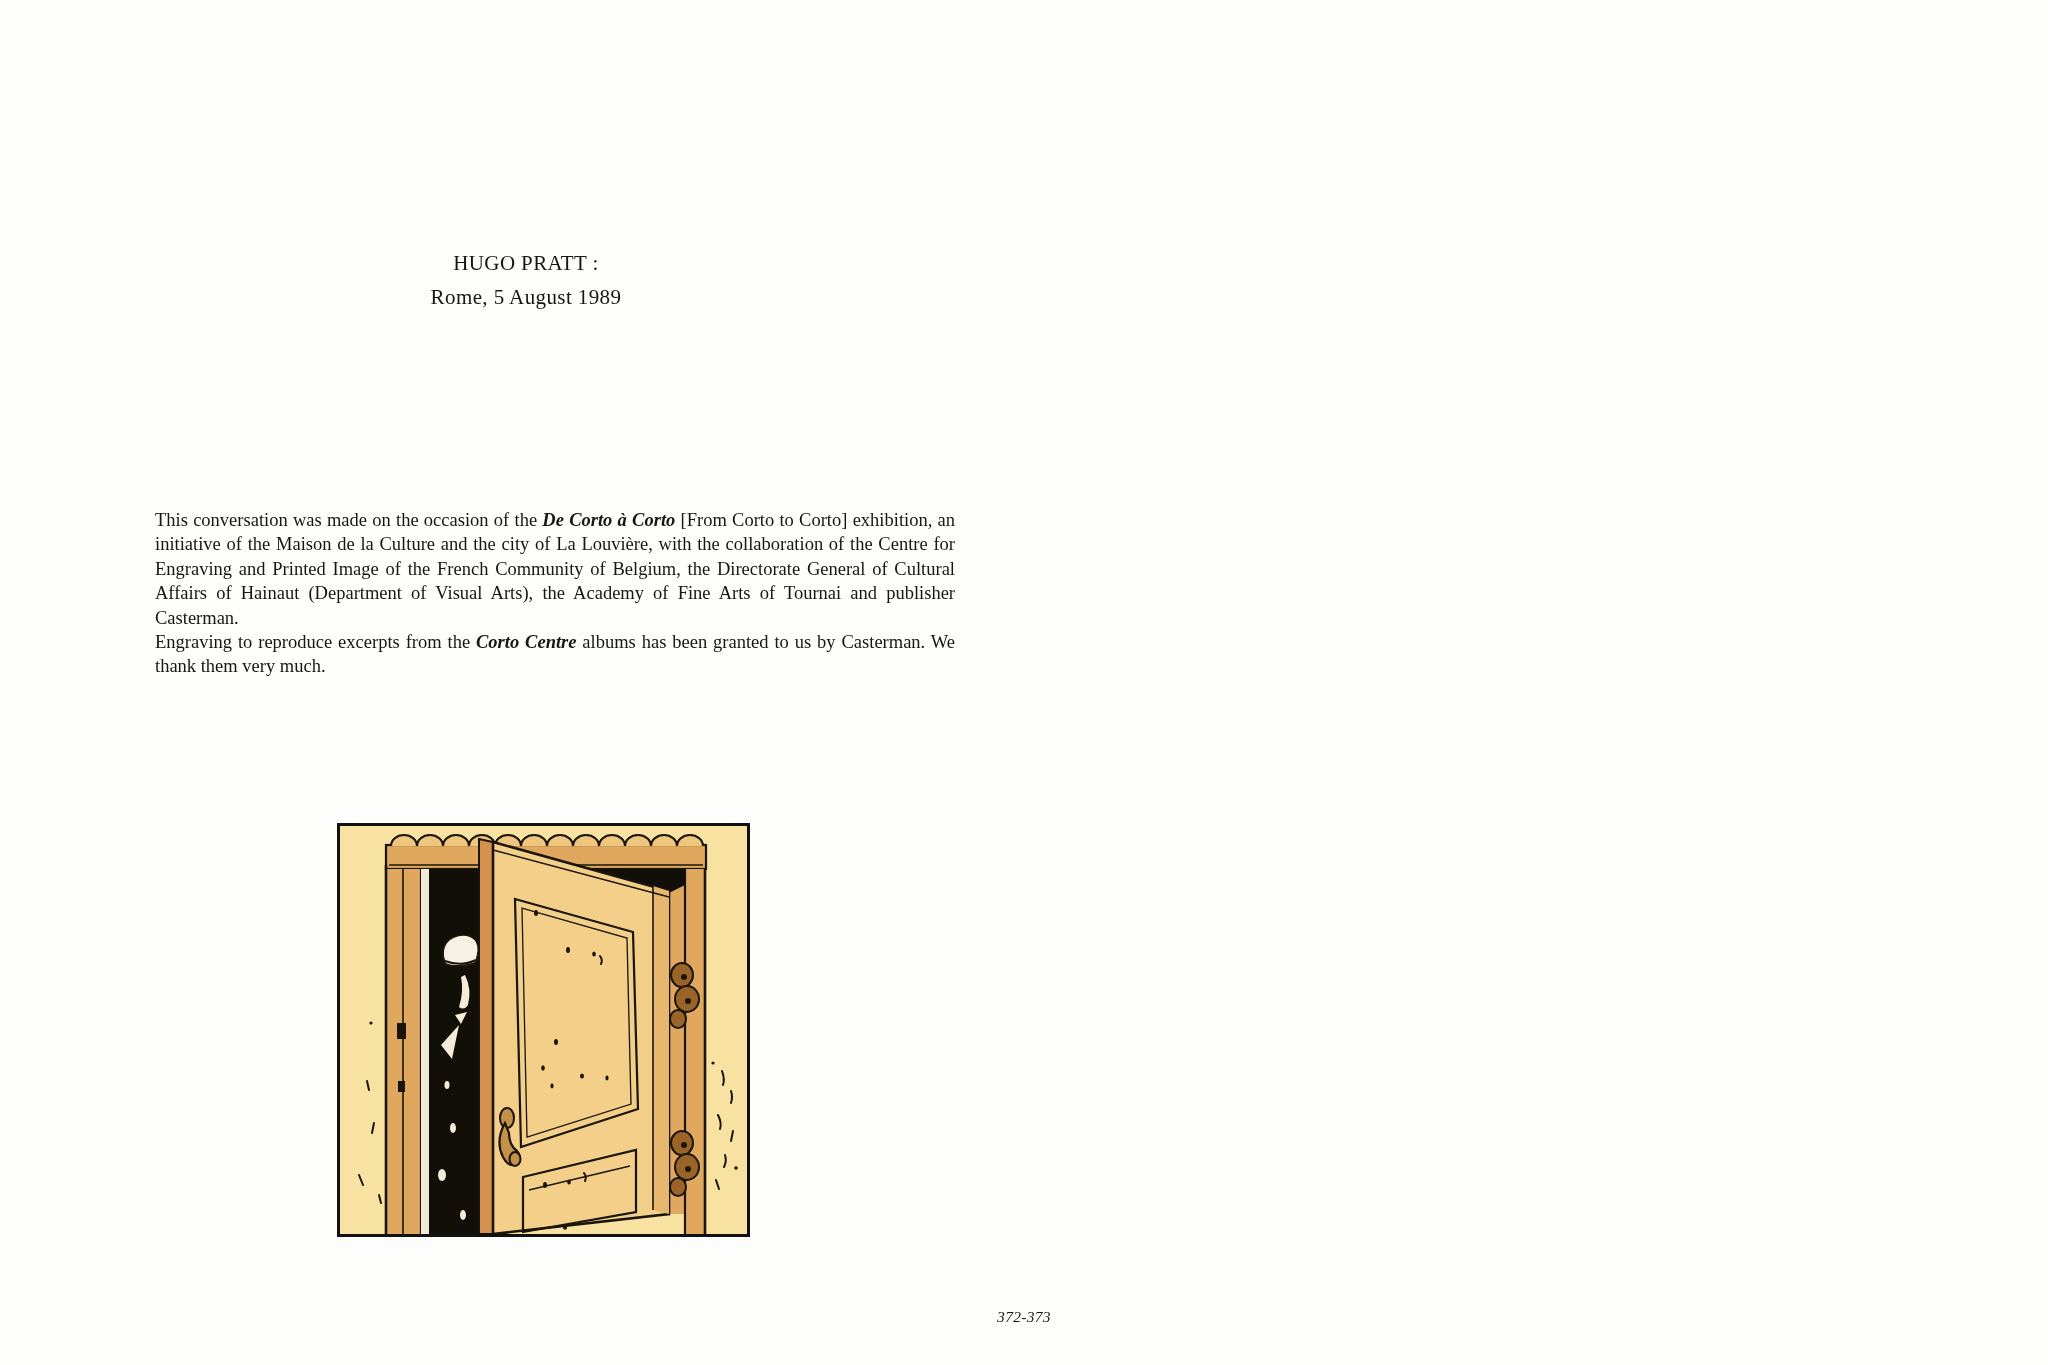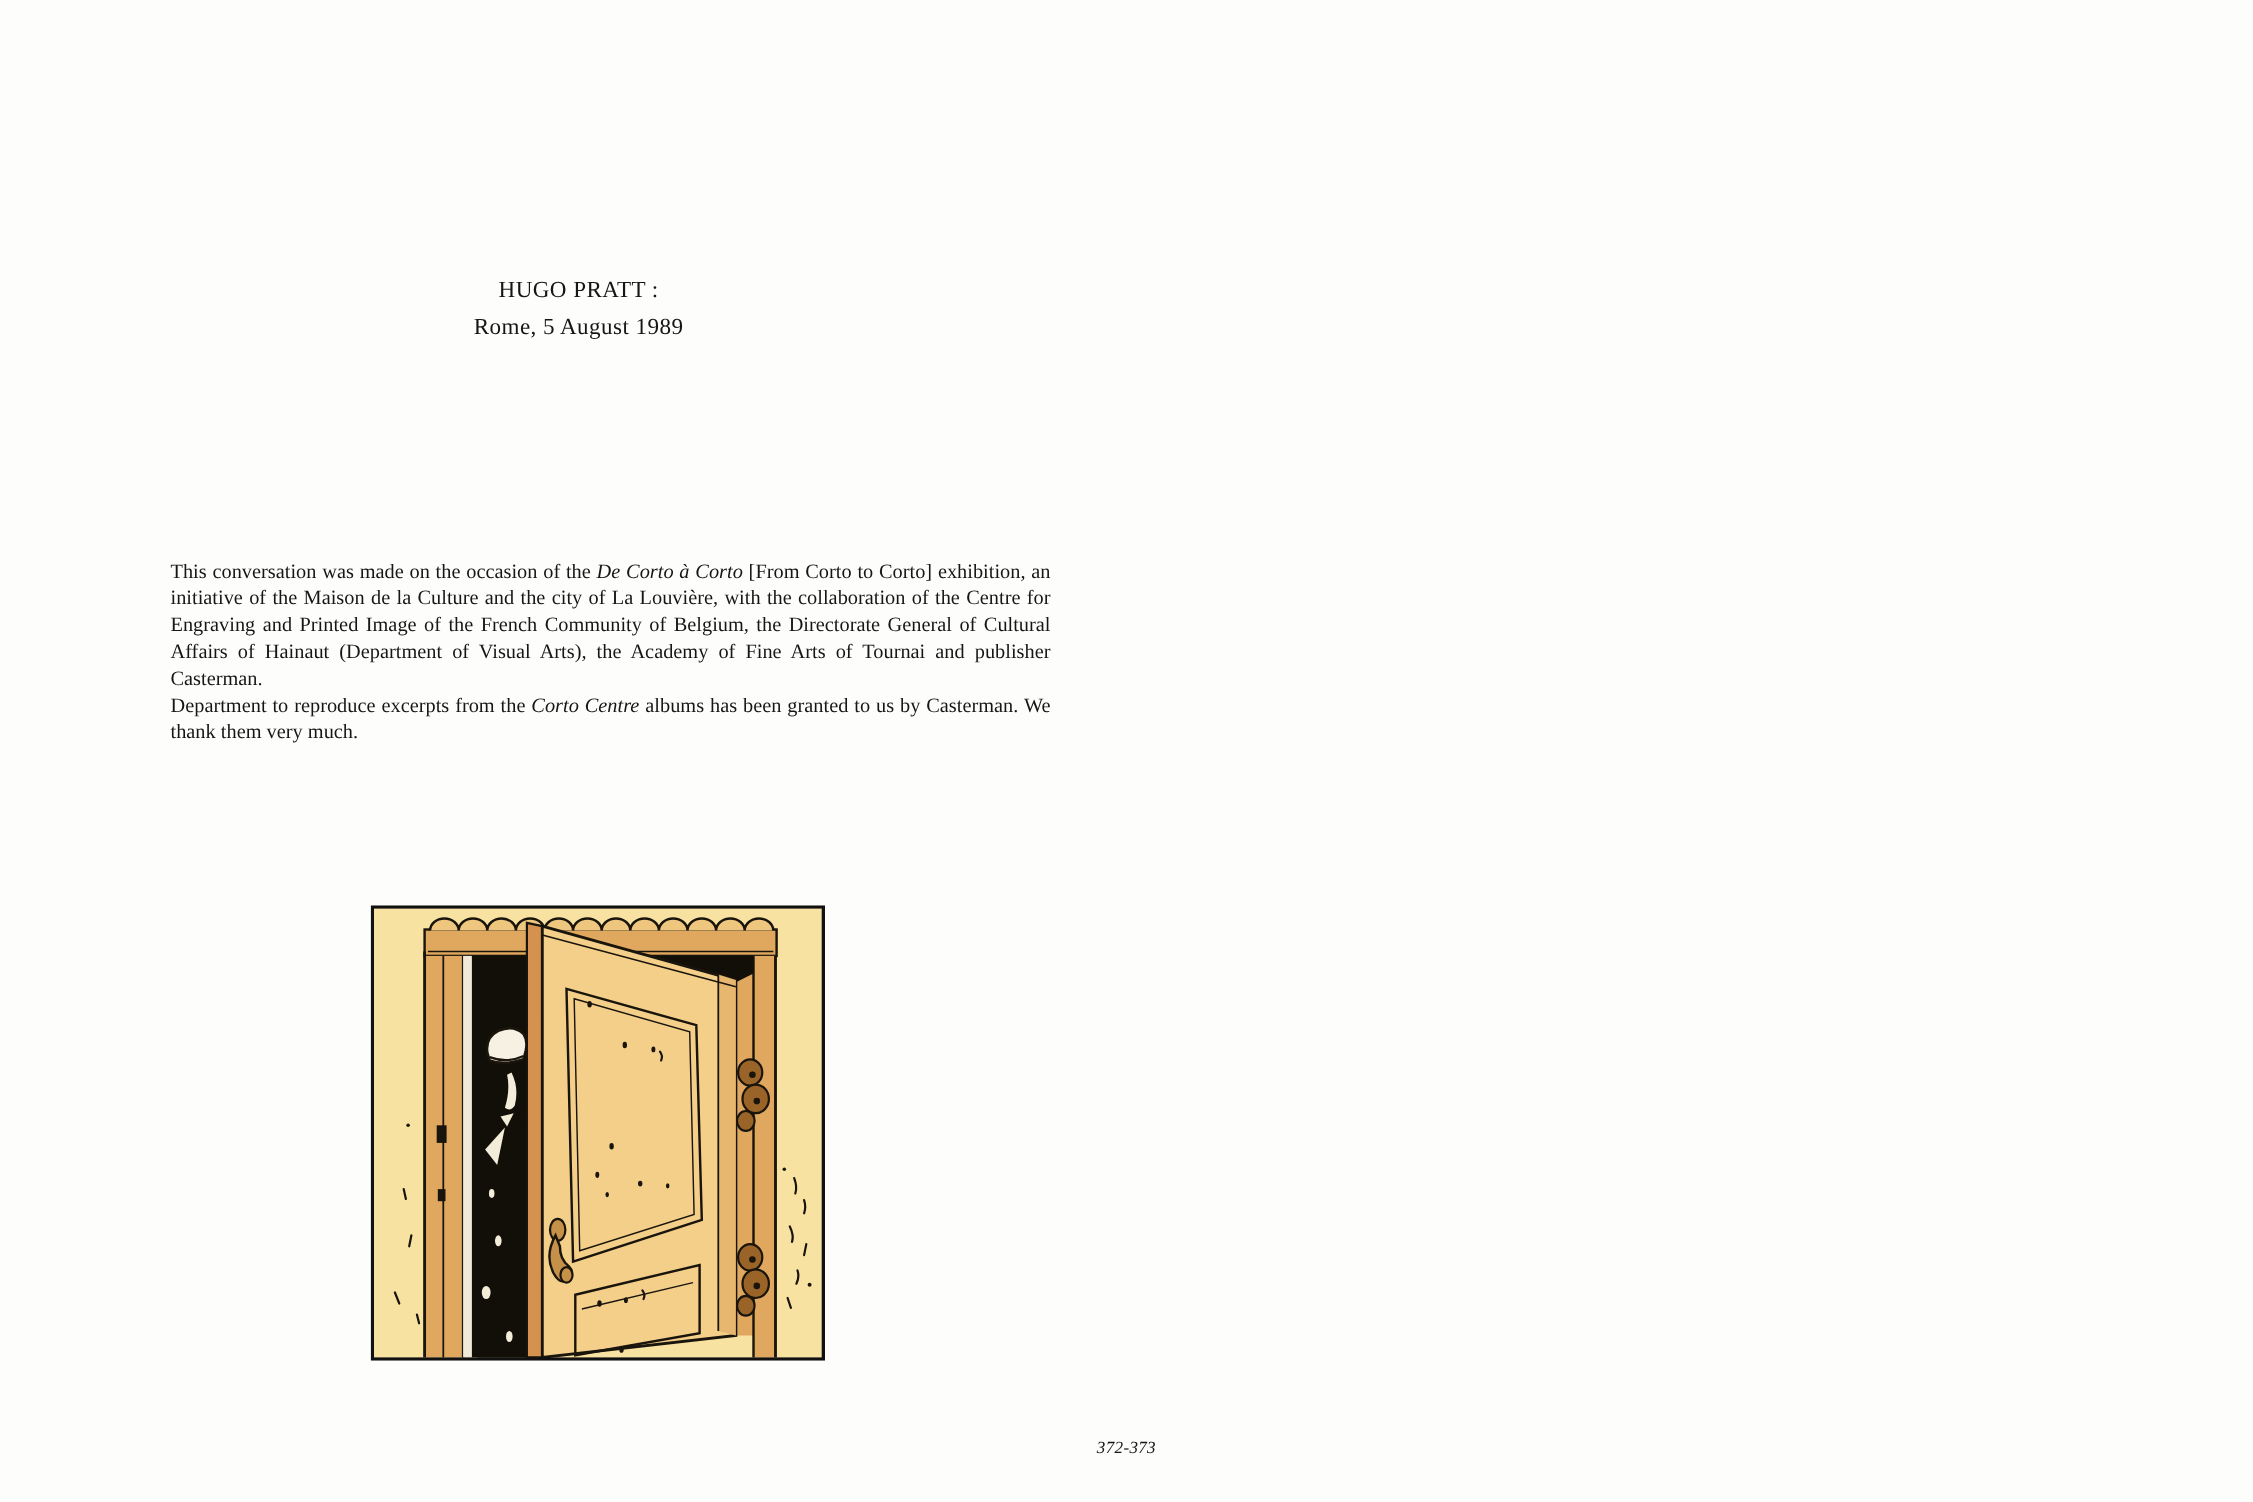--- a/index.html
+++ b/index.html
@@ -17,21 +17,21 @@
 
   .title-block{
     position:absolute;left:155px;top:246px;width:742px;
     text-align:center;font-size:21px;line-height:34px;letter-spacing:.4px;
   }
   .intro{
     position:absolute;left:155px;top:508px;width:800px;
     font-size:18.5px;line-height:24.4px;text-align:justify;
   }
   .intro p{margin:0}
-  .intro .em{font-weight:400;font-style:italic}
+  .intro .em{font-weight:700;font-style:italic}
 
   .illustration{
     position:absolute;left:337px;top:823px;width:413px;height:414px;margin:0;
   }
   .illustration svg{display:block;width:100%;height:100%}
 
   .folio{
     position:absolute;left:0;top:1308px;width:2048px;
     text-align:center;font-size:15.5px;letter-spacing:.3px;font-style:italic;
   }
@@ -41,21 +41,21 @@
 
 <div class="page page-left">
 
   <div class="title-block">
     <div>HUGO PRATT :</div>
     <div>Rome, 5 August 1989</div>
   </div>
 
   <div class="intro">
     <p><span>This conversation was made on the occasion of the </span><span class="em">De Corto à Corto</span><span> [From Corto to Corto] exhibition, an initiative of the Maison de la Culture and the city of La Louvière, with the collaboration of the Centre for Engraving and Printed Image of the French Community of Belgium, the Directorate General of Cultural Affairs of Hainaut (Department of Visual Arts), the Academy of Fine Arts of Tournai and publisher Casterman.</span></p>
-    <p><span>Department to reproduce excerpts from the </span><span class="em">Corto Centre</span><span> albums has been granted to us by Casterman. We thank them very much.</span></p>
+    <p><span>Engraving to reproduce excerpts from the </span><span class="em">Corto Centre</span><span> albums has been granted to us by Casterman. We thank them very much.</span></p>
   </div>
 
   <figure class="illustration" role="img" aria-label="Comic panel: Corto Maltese in a white sailor cap peeks from behind a half-open wooden door with ornate hinges">
     <svg viewBox="0 0 413 414">
 
       <rect x="2" y="2" width="409" height="410" style="fill:var(--wall)"></rect>
 
       <g>
         <rect x="49" y="22" width="320" height="24" style="fill:var(--frame-tan);stroke:var(--line);stroke-width:2.2"></rect>
         <line x1="52" y1="42" x2="366" y2="42" style="stroke:var(--line);stroke-width:1.4"></line>

